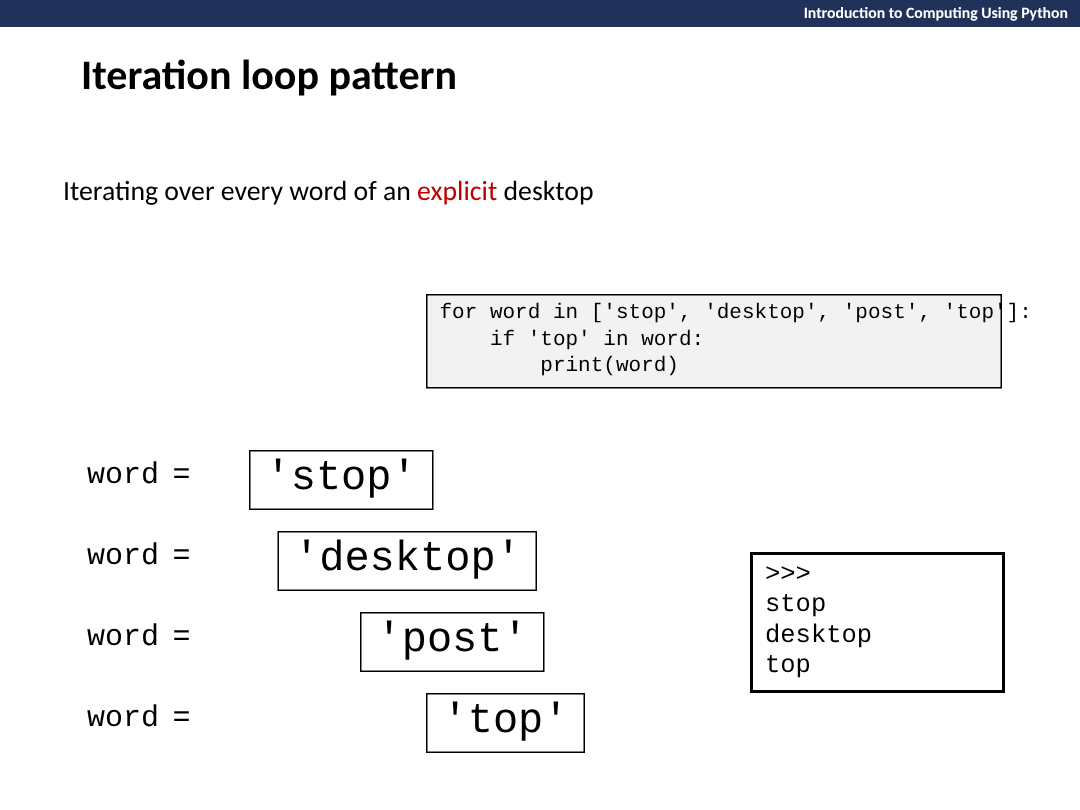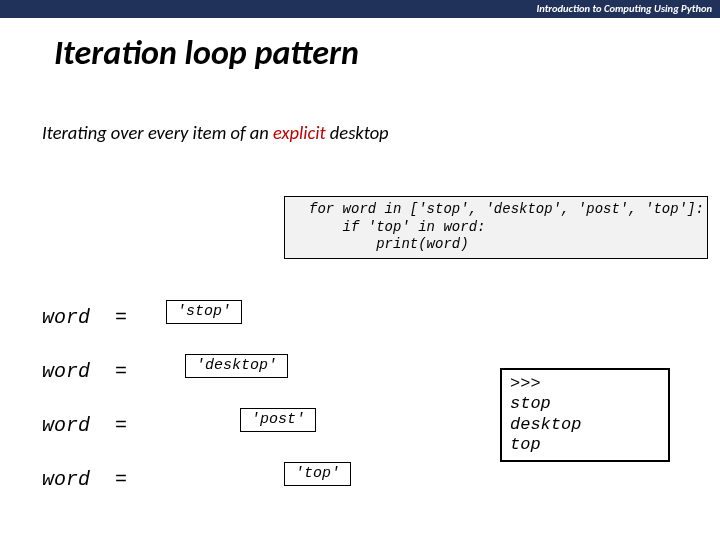--- a/index.html
+++ b/index.html
@@ -1,92 +1,92 @@
 <!DOCTYPE html>
 <html><head>
 <meta charset="utf-8">
 <style>
-  * { margin: 0; padding: 0; box-sizing: border-box; font-style: italic; }
+  * { margin: 0; padding: 0; box-sizing: border-box; }
   body {
     width: 720px;
     height: 540px;
     background: #fff;
     font-family: Calibri, Arial, sans-serif;
     position: relative;
     overflow: hidden;
   }
   .topbar {
     background: #20315a;
     color: #fff;
     text-align: right;
     padding: 2px 8px 3px 0;
     font-size: 10.5px;
     font-weight: bold;
     font-family: Calibri, Arial, sans-serif;
   }
   .title {
-    font-size: 34px;
+    font-size: 28px;
     font-weight: bold;
     color: #000;
     padding: 14px 0 0 54px;
     font-family: Calibri, Arial, sans-serif;
   }
   .subtitle {
     font-size: 18.5px;
     color: #000;
     padding: 48px 0 0 42px;
     font-family: Calibri, Arial, sans-serif;
   }
   .subtitle .explicit {
     color: #c00000;
   }
   .codebox {
     position: absolute;
     top: 196px;
     left: 284px;
-    width: 424px;
+    width: 384px;
     border: 1px solid #000;
     background: #f2f2f2;
-    padding: 4px 8px 4px 24px;
+    padding: 4px 8px 4px 8px;
     font-family: "Courier New", monospace;
     font-size: 14px;
     line-height: 1.25;
     white-space: pre;
   }
   .rows {
     position: absolute;
     top: 290px;
     left: 42px;
   }
   .row {
     display: flex;
     align-items: center;
     height: 54px;
     font-family: "Courier New", monospace;
     font-size: 20px;
   }
   .row .var {
     width: 64px;
-    text-align: left;
+    text-align: right;
   }
   .row .eq {
     width: 30px;
     text-align: center;
   }
   .row .valcell {
     position: relative;
     height: 38px;
     display: flex;
     align-items: center;
   }
   .valbox {
     border: 1px solid #000;
     padding: 2px 10px;
     font-family: "Courier New", monospace;
-    font-size: 15px;
+    font-size: 28px;
     line-height: 1.2;
     position: absolute;
     top: 2px;
     color:#000;
   }
   .off1 { left: 30px; }
   .off2 { left: 49px; }
   .off3 { left: 104px; }
   .off4 { left: 148px; text-align: right; }
   .outputbox {
@@ -104,21 +104,21 @@
   }
 </style>
 </head>
 <body>
 
 <div class="topbar">Introduction to Computing Using Python</div>
 
 <div class="title">Iteration loop pattern</div>
 
 <div class="subtitle">
-  <span>Iterating over every item of an </span><span class="explicit">explicit</span><span> desktop</span>
+  <span>Iterating over every word of an </span><span class="explicit">explicit</span><span> desktop</span>
 </div>
 
 <div class="codebox">for word in ['stop', 'desktop', 'post', 'top']:
     if 'top' in word:
         print(word)</div>
 
 <div class="rows">
   <div class="row">
     <span class="var">word</span>
     <span class="eq">=</span>

